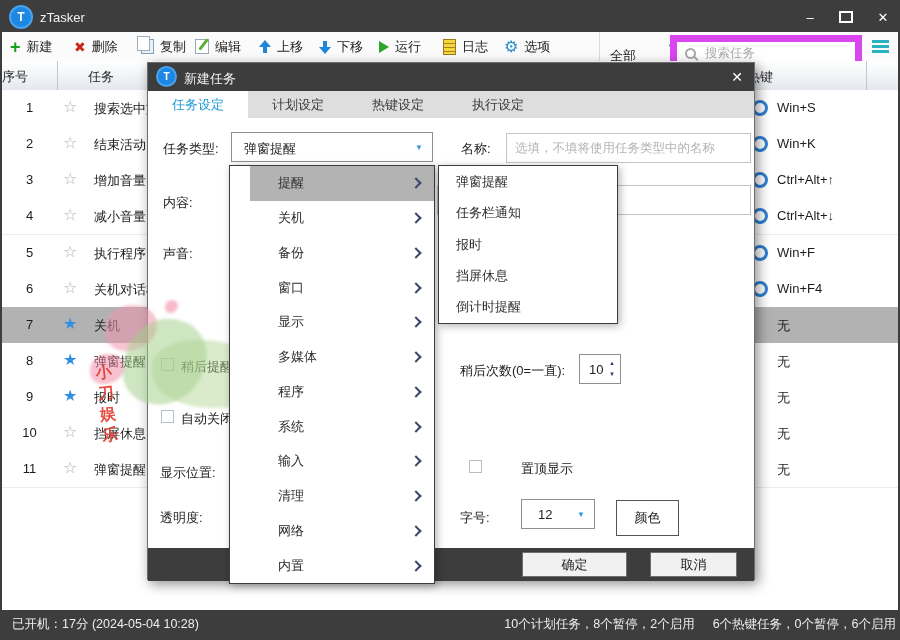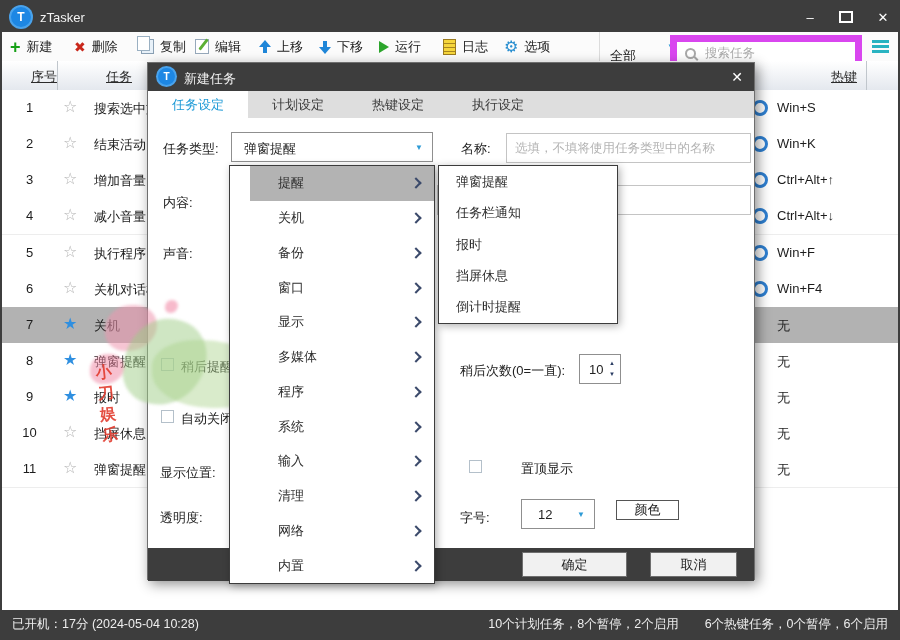--- a/index.html
+++ b/index.html
@@ -50,37 +50,37 @@
   .icon-mag::after{content:'';position:absolute;width:2px;height:5px;background:#a8a8a8;
         transform:rotate(-45deg);left:8px;top:6px;}
   .searchbox input{border:none;outline:none;flex:1;font-size:12.5px;min-width:0;
         font-family:inherit;color:#333;background:transparent;}
   .searchbox input::placeholder{color:#ababab;}
   .icon-list{left:870px;top:38px;width:17px;height:13px;
         background:repeating-linear-gradient(to bottom,#29b3c1 0 3px,transparent 3px 5px);}
   
   .thead{left:0;top:59px;width:100%;height:29px;
         background:linear-gradient(#ffffff,#e4e8ee);border-bottom:1px solid #c6c6c6;}
-  .th{position:absolute;top:7px;font-size:13px;color:#2b2b2b;text-align:right;text-decoration:underline;}
+  .th{position:absolute;top:7px;font-size:13px;color:#2b2b2b;text-align:left;}
   .vline{position:absolute;width:1px;background:#d4d9df;}
   .row{position:absolute;left:0;width:100%;height:36px;border-bottom:1px solid #ededed;background:#fff;}
   .row.selected{background:#b2b2b2;}
   .cell-num{position:absolute;left:0;top:10px;width:55px;text-align:center;font-size:13px;color:#1c1c1c;}
   .star{position:absolute;left:61px;top:8px;font-size:16px;line-height:18px;}
   .star.filled{color:#2f8fe0;}
   .star.outline{color:#b5b5b5;}
   .cell-task{position:absolute;left:92px;top:10px;font-size:13px;color:#1c1c1c;white-space:nowrap;}
   .hk-circle{position:absolute;left:750px;top:10px;width:10px;height:10px;border:3px solid #2f80d2;
         border-radius:50%;background:#fff;}
   .cell-hk{position:absolute;left:775px;top:10px;font-size:13px;color:#1c1c1c;}
   
   .statusbar{left:0;bottom:0;width:100%;height:28px;background:#3d3d3d;color:#eeeeee;
         font-size:12.5px;display:flex;align-items:center;}
   .sb-left{margin-left:10px;}
-  .sb-right{margin-left:auto;margin-right:10px;display:flex;gap:26px;}
+  .sb-right{margin-left:auto;margin-right:2px;display:flex;gap:18px;}
   
   .dialog{left:145px;top:60px;width:608px;height:518px;background:#fff;z-index:40;
         border:1px solid #6e6e6e;box-shadow:3px 4px 12px rgba(0,0,0,.45);box-sizing:border-box;}
   .dlg-title{position:absolute;left:0;top:0;width:100%;height:28px;background:#3d3d3d;color:#f2f2f2;}
   .dlg-logo{position:absolute;left:10px;top:5px;width:17px;height:17px;border-radius:50%;
         background:#1d87e4;box-shadow:0 0 0 2px #4aa3ec;color:#fff;font-weight:bold;font-size:10px;
         display:flex;align-items:center;justify-content:center;}
   .dlg-name{position:absolute;left:36px;top:7px;font-size:13px;}
   .dlg-close{position:absolute;right:0;top:0;width:34px;height:28px;display:flex;align-items:center;
         justify-content:center;color:#fff;font-size:14px;font-weight:bold;}
@@ -309,21 +309,21 @@
           <span>▼</span>
         </span>
     </div>
     <span class="checkbox" style="left:321px;top:397px;"></span>
     <div class="flabel" style="left:341px;top:397px;margin-left:32px;">置顶显示</div>
     <div class="flabel" style="left:312px;top:446px;">字号:</div>
     <div class="selbox" style="left:373px;top:436px;width:74px;height:30px;">
       <span class="val" style="left:16px;">12</span>
       <span class="caret">▼</span>
     </div>
-    <div class="btn white" style="left:468px;top:437px;width:63px;height:20px;">颜色</div>
+    <div class="btn white" style="left:468px;top:437px;width:63px;height:36px;">颜色</div>
 
     <div class="dlg-footer"></div>
     <div class="btn" style="left:374px;top:489px;width:105px;height:25px;">确定</div>
     <div class="btn" style="left:502px;top:489px;width:87px;height:25px;">取消</div>
   </div>
 
   <div class="abs menu">
     <div class="mi active">
         <span>提醒</span>
         <span class="chev"></span>

